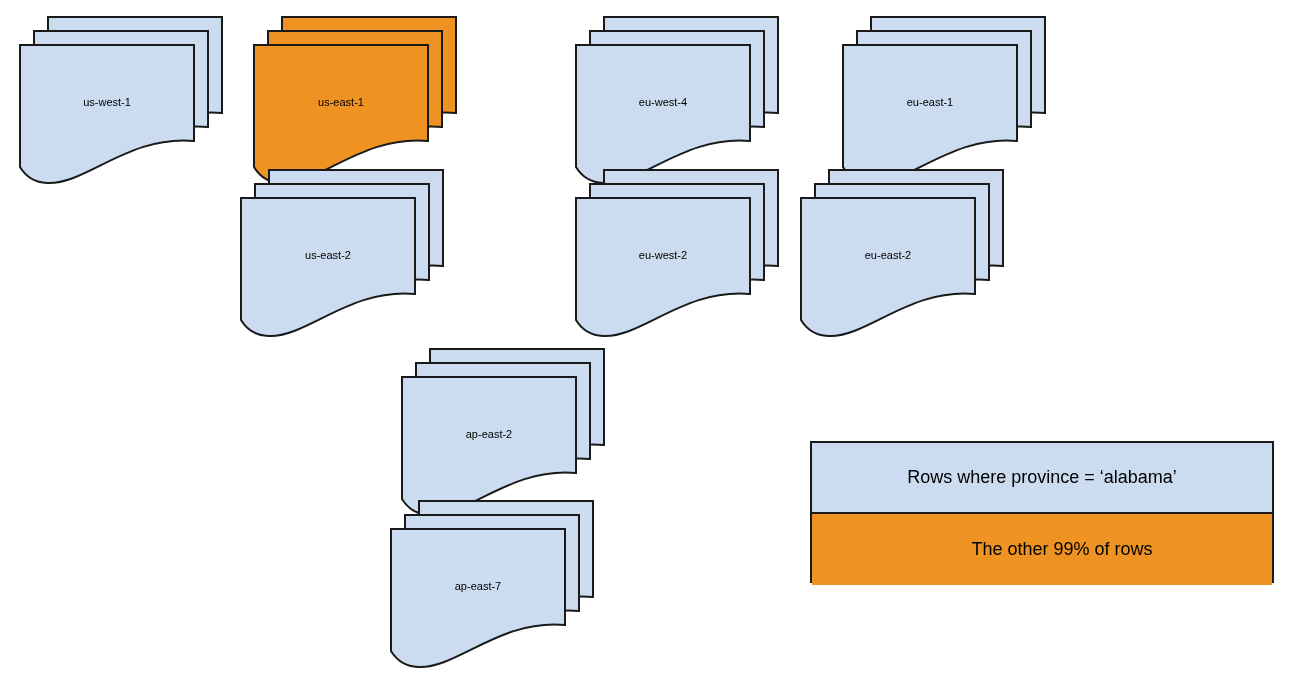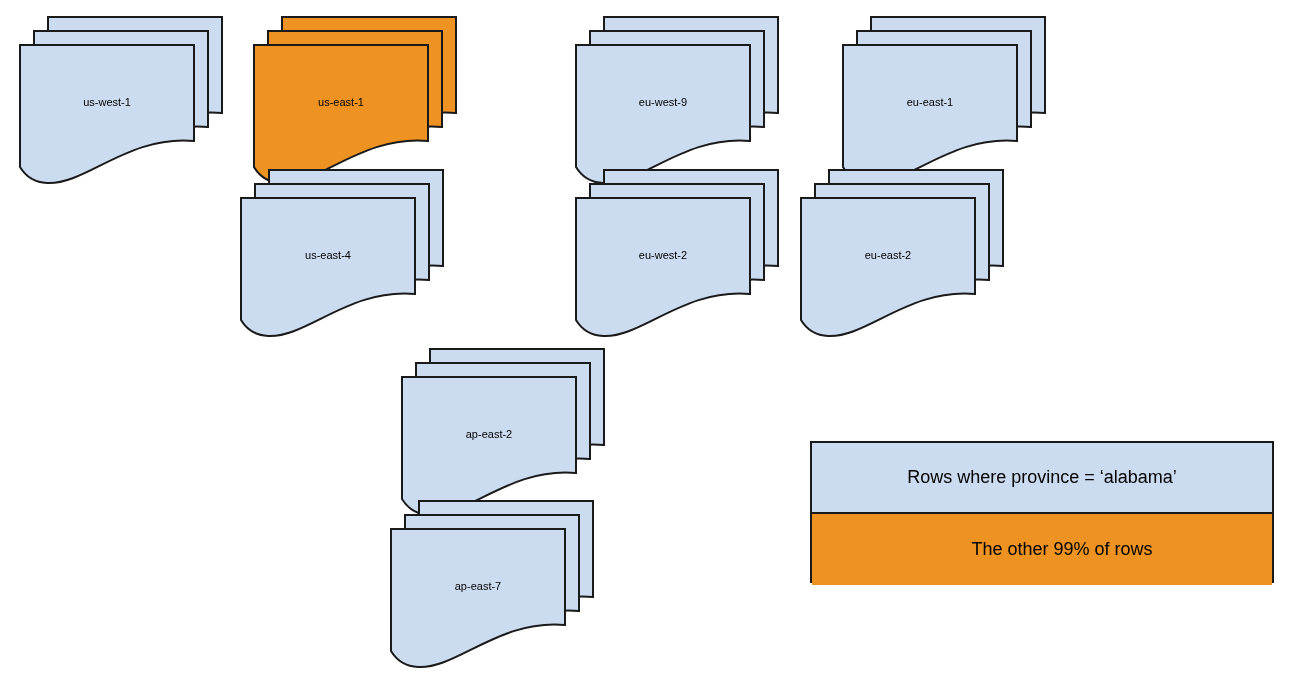--- a/index.html
+++ b/index.html
@@ -79,37 +79,37 @@
         <path d="M 1 1 L 175 1 L 175 97 C 109.12 91 66.88 141 28.16 139 C 15.84 138.5 7.04 133 1 123 Z" transform="translate(0,28)" fill="#ee9322" stroke="#1a1a1a" stroke-width="2" stroke-linejoin="miter"></path>
       </svg>
       <div class="doc-label" style="top: 79.5px;">us-east-1</div>
     </div>
     <div class="stack" style="left: 575px; top: 16px;">
       <svg width="210" height="179" viewBox="0 0 210 179">
         <path d="M 1 1 L 175 1 L 175 97 C 109.12 91 66.88 141 28.16 139 C 15.84 138.5 7.04 133 1 123 Z" transform="translate(28,0)" fill="#ccdcf0" stroke="#1a1a1a" stroke-width="2" stroke-linejoin="miter"></path>
         <path d="M 1 1 L 175 1 L 175 97 C 109.12 91 66.88 141 28.16 139 C 15.84 138.5 7.04 133 1 123 Z" transform="translate(14,14)" fill="#ccdcf0" stroke="#1a1a1a" stroke-width="2" stroke-linejoin="miter"></path>
         <path d="M 1 1 L 175 1 L 175 97 C 109.12 91 66.88 141 28.16 139 C 15.84 138.5 7.04 133 1 123 Z" transform="translate(0,28)" fill="#ccdcf0" stroke="#1a1a1a" stroke-width="2" stroke-linejoin="miter"></path>
       </svg>
-      <div class="doc-label" style="top: 79.5px;">eu-west-9</div>
+      <div class="doc-label" style="top: 79.5px;">eu-west-4</div>
     </div>
     <div class="stack" style="left: 842px; top: 16px; padding-left: 36px;">
       <svg width="210" height="179" viewBox="0 0 210 179">
         <path d="M 1 1 L 175 1 L 175 97 C 109.12 91 66.88 141 28.16 139 C 15.84 138.5 7.04 133 1 123 Z" transform="translate(28,0)" fill="#ccdcf0" stroke="#1a1a1a" stroke-width="2" stroke-linejoin="miter"></path>
         <path d="M 1 1 L 175 1 L 175 97 C 109.12 91 66.88 141 28.16 139 C 15.84 138.5 7.04 133 1 123 Z" transform="translate(14,14)" fill="#ccdcf0" stroke="#1a1a1a" stroke-width="2" stroke-linejoin="miter"></path>
         <path d="M 1 1 L 175 1 L 175 97 C 109.12 91 66.88 141 28.16 139 C 15.84 138.5 7.04 133 1 123 Z" transform="translate(0,28)" fill="#ccdcf0" stroke="#1a1a1a" stroke-width="2" stroke-linejoin="miter"></path>
       </svg>
       <div class="doc-label" style="top: 79.5px;">eu-east-1</div>
     </div>
     <div class="stack" style="left: 240px; top: 169px;">
       <svg width="210" height="179" viewBox="0 0 210 179">
         <path d="M 1 1 L 175 1 L 175 97 C 109.12 91 66.88 141 28.16 139 C 15.84 138.5 7.04 133 1 123 Z" transform="translate(28,0)" fill="#ccdcf0" stroke="#1a1a1a" stroke-width="2" stroke-linejoin="miter"></path>
         <path d="M 1 1 L 175 1 L 175 97 C 109.12 91 66.88 141 28.16 139 C 15.84 138.5 7.04 133 1 123 Z" transform="translate(14,14)" fill="#ccdcf0" stroke="#1a1a1a" stroke-width="2" stroke-linejoin="miter"></path>
         <path d="M 1 1 L 175 1 L 175 97 C 109.12 91 66.88 141 28.16 139 C 15.84 138.5 7.04 133 1 123 Z" transform="translate(0,28)" fill="#ccdcf0" stroke="#1a1a1a" stroke-width="2" stroke-linejoin="miter"></path>
       </svg>
-      <div class="doc-label" style="top: 79.5px;">us-east-4</div>
+      <div class="doc-label" style="top: 79.5px;">us-east-2</div>
     </div>
     <div class="stack" style="left: 575px; top: 169px;">
       <svg width="210" height="179" viewBox="0 0 210 179">
         <path d="M 1 1 L 175 1 L 175 97 C 109.12 91 66.88 141 28.16 139 C 15.84 138.5 7.04 133 1 123 Z" transform="translate(28,0)" fill="#ccdcf0" stroke="#1a1a1a" stroke-width="2" stroke-linejoin="miter"></path>
         <path d="M 1 1 L 175 1 L 175 97 C 109.12 91 66.88 141 28.16 139 C 15.84 138.5 7.04 133 1 123 Z" transform="translate(14,14)" fill="#ccdcf0" stroke="#1a1a1a" stroke-width="2" stroke-linejoin="miter"></path>
         <path d="M 1 1 L 175 1 L 175 97 C 109.12 91 66.88 141 28.16 139 C 15.84 138.5 7.04 133 1 123 Z" transform="translate(0,28)" fill="#ccdcf0" stroke="#1a1a1a" stroke-width="2" stroke-linejoin="miter"></path>
       </svg>
       <div class="doc-label" style="top: 79.5px; text-align: center;">eu-west-2</div>
     </div>
     <div class="stack" style="left: 800px; top: 169px;">

